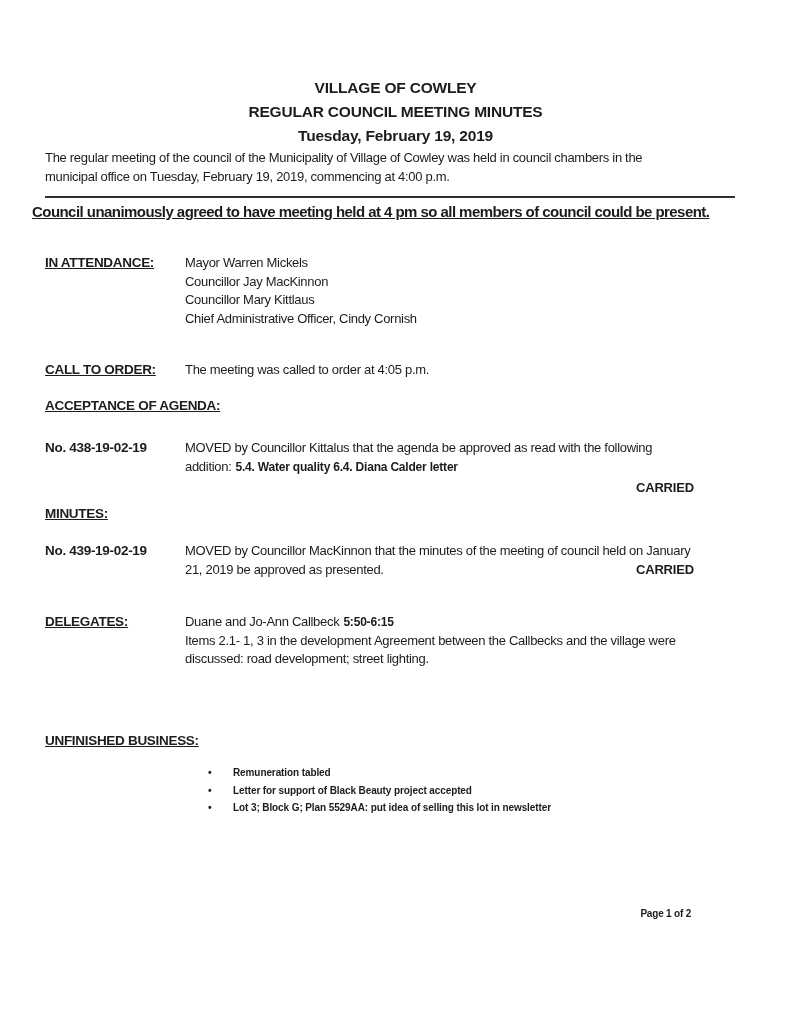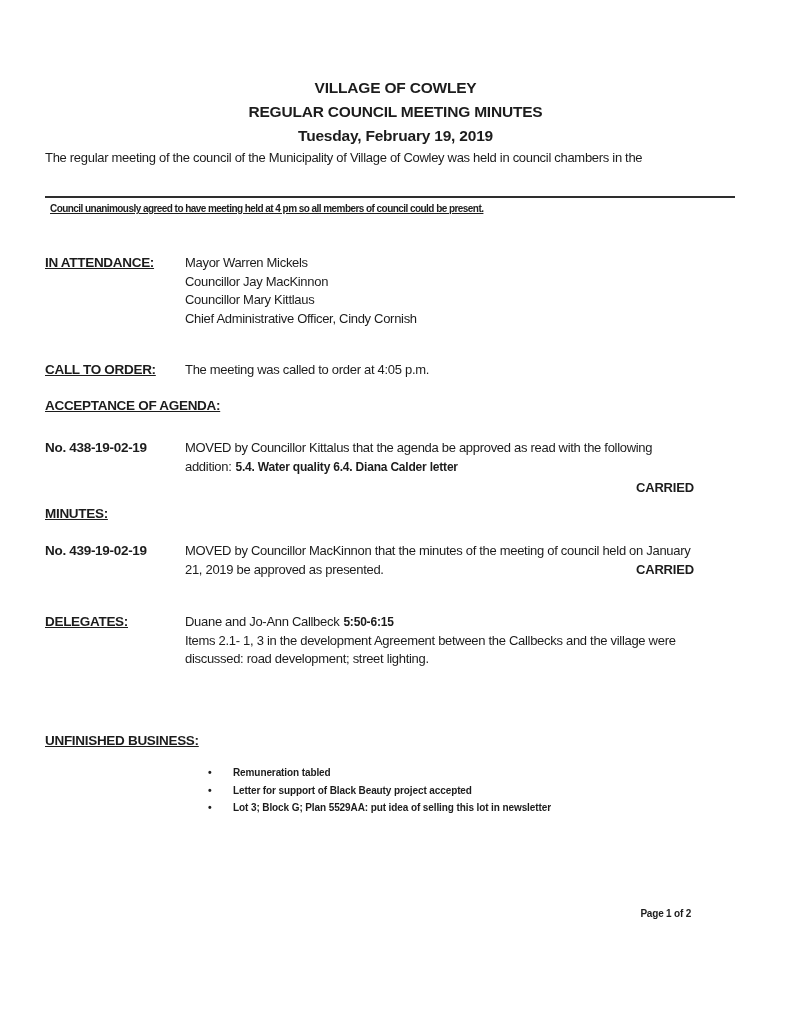--- a/index.html
+++ b/index.html
@@ -30,22 +30,22 @@
     line-height:18.5px;
   }
   .line { white-space:nowrap; }
 
   .rule {
     left:45px; width:701px; height:0;
     border-top:2px solid #2e2e2e;
   }
 
   .notice {
-    left:50px; width:720px;
-    font-size:10px; font-weight:700;
+    left:32px; width:720px;
+    font-size:15px; font-weight:700;
     letter-spacing:-0.55px;
     text-decoration:underline;
     white-space:nowrap;
   }
 
   .row { left:45px; width:700px; display:flex; align-items:flex-start; }
   .label {
     flex:none; width:140px;
     font-size:13.5px; font-weight:700;
     letter-spacing:-0.3px;
@@ -93,20 +93,21 @@
 <body>
 
 <div id="page">
 
   <div class="abs title" style="top:79px">VILLAGE OF COWLEY</div>
   <div class="abs title" style="top:103px">REGULAR COUNCIL MEETING MINUTES</div>
   <div class="abs title" style="top:127px">Tuesday, February 19, 2019</div>
 
   <div class="abs bodytext" style="top:149px; left:45px; width:720px">
     <div class="line">The regular meeting of the council of the Municipality of Village of Cowley was held in council chambers in the</div>
+    <div class="line">municipal office on Tuesday, February 19, 2019, commencing at 4:00 p.m.</div>
   </div>
 
   <div class="abs rule" style="top:196px"></div>
 
   <div class="abs notice" style="top:203px">Council unanimously agreed to have meeting held at 4 pm so all members of council could be present.</div>
 
   <div class="abs row" style="top:254px">
     <div class="label u">IN ATTENDANCE:</div>
     <div class="content bodytext">
       <div class="line">Mayor Warren Mickels</div>

